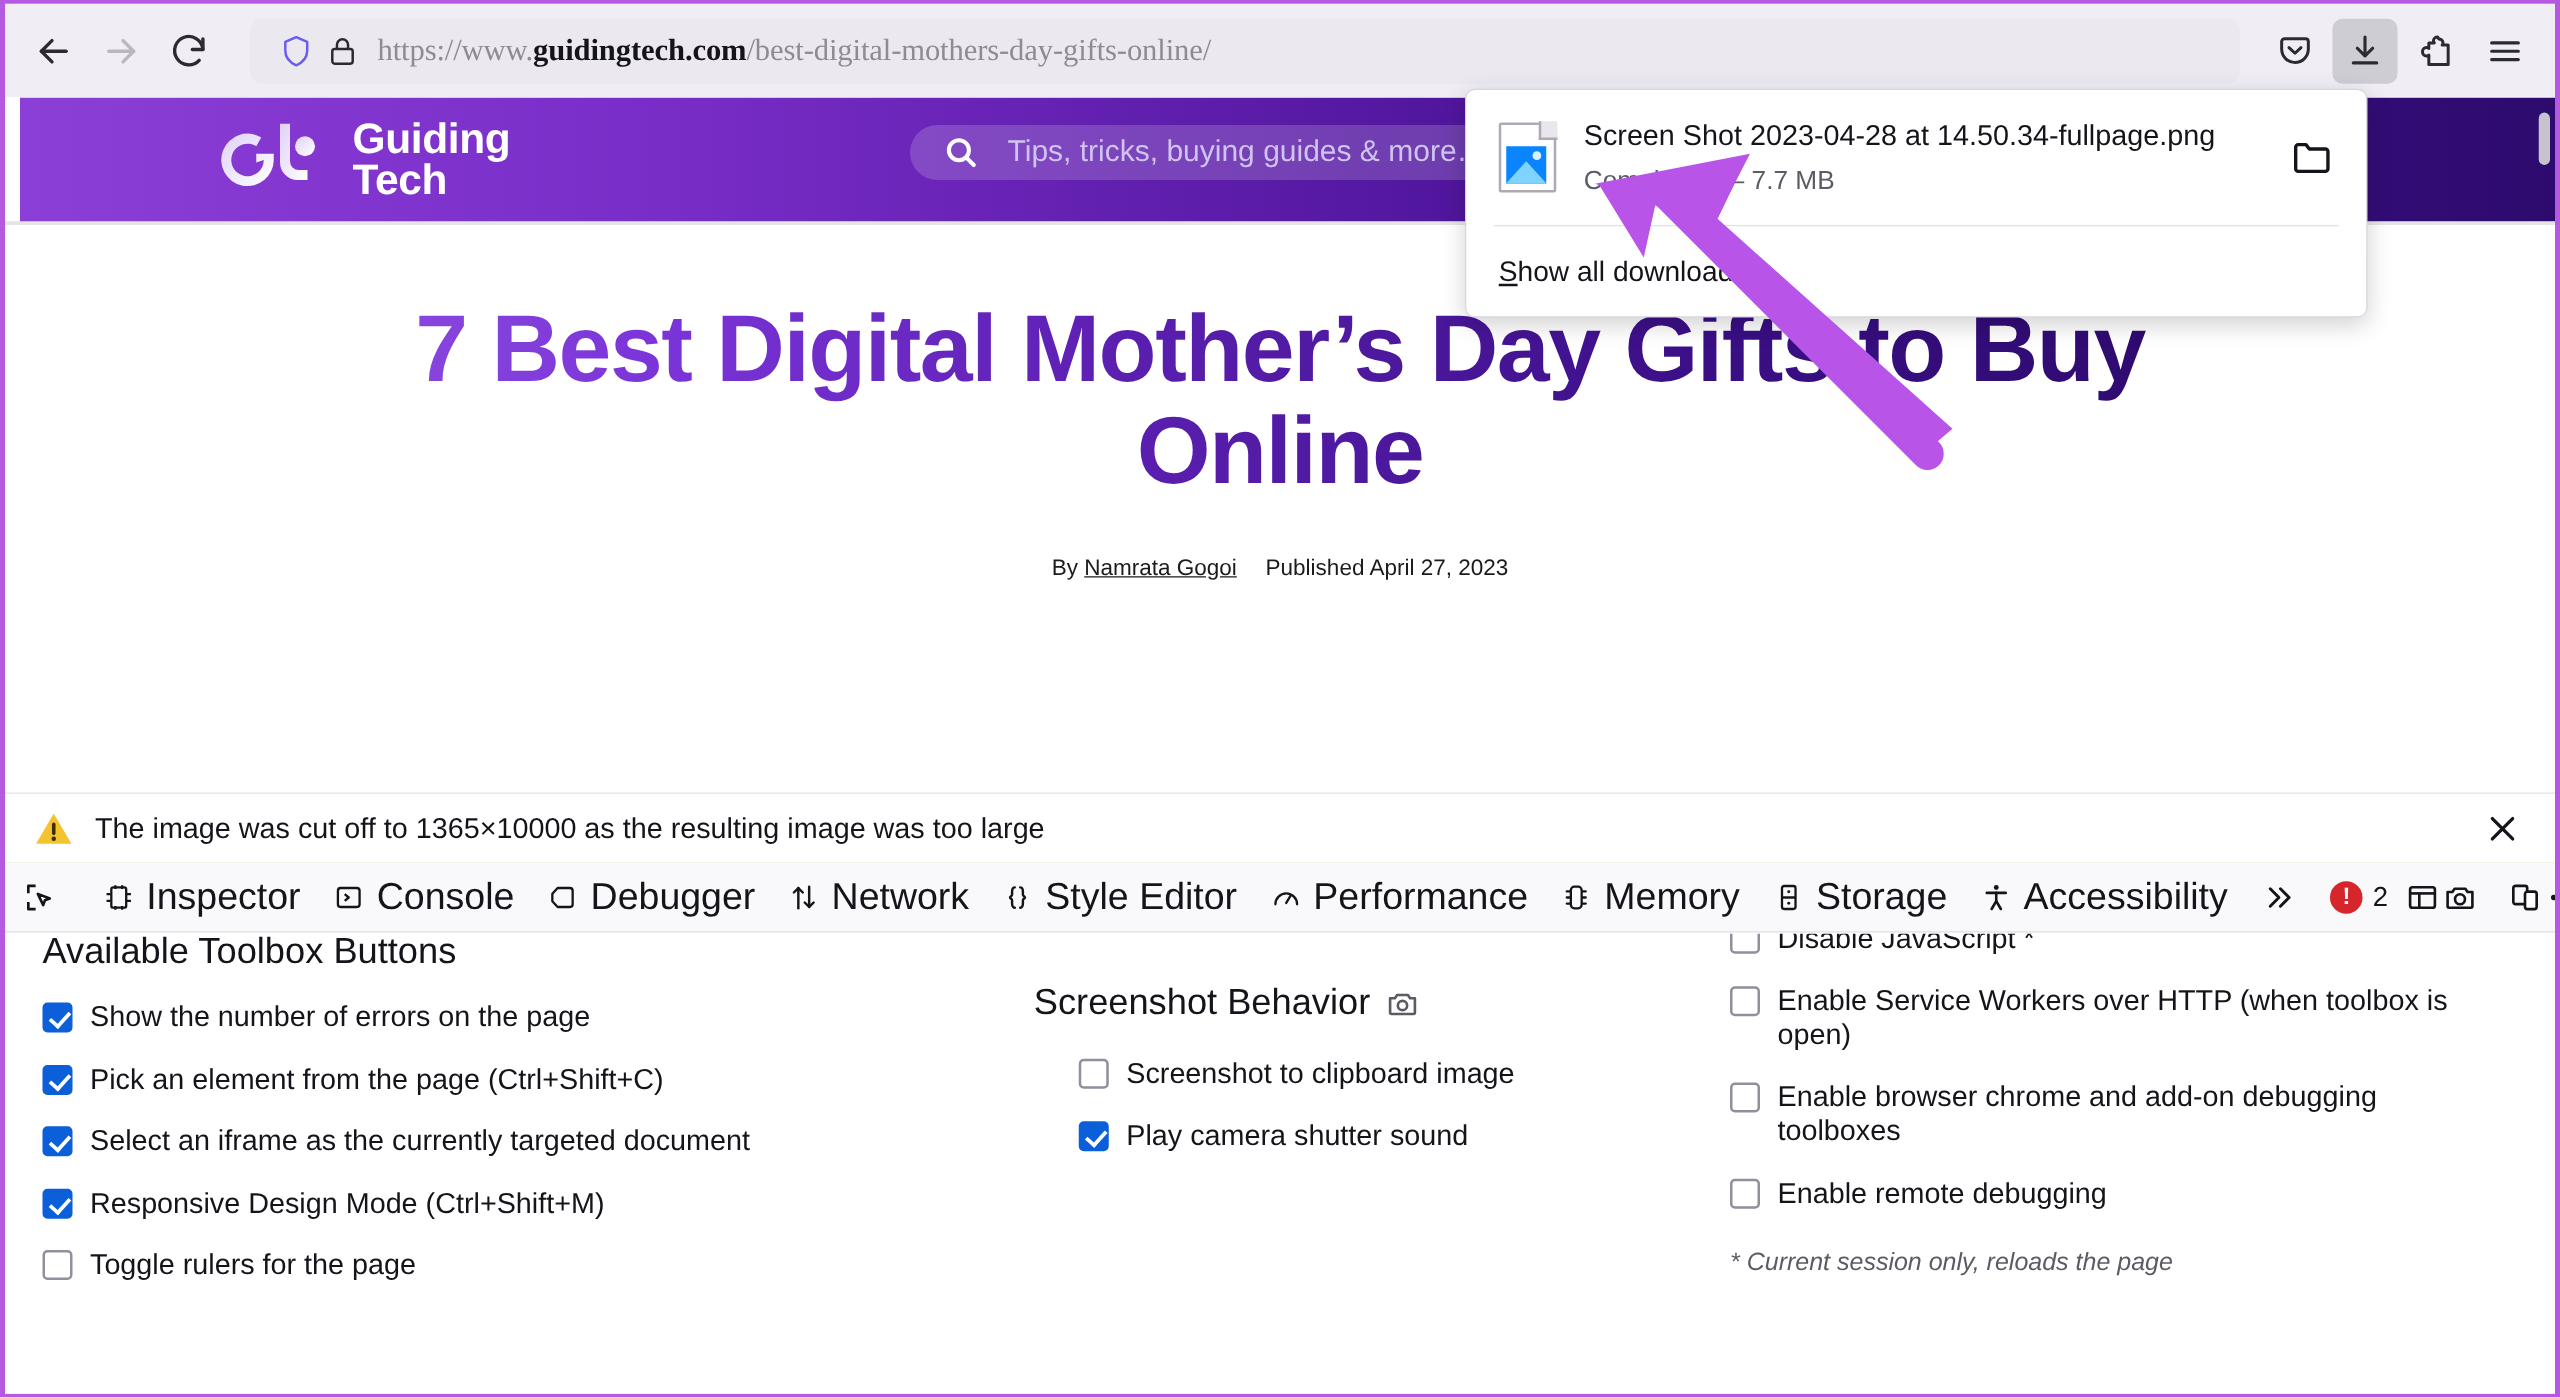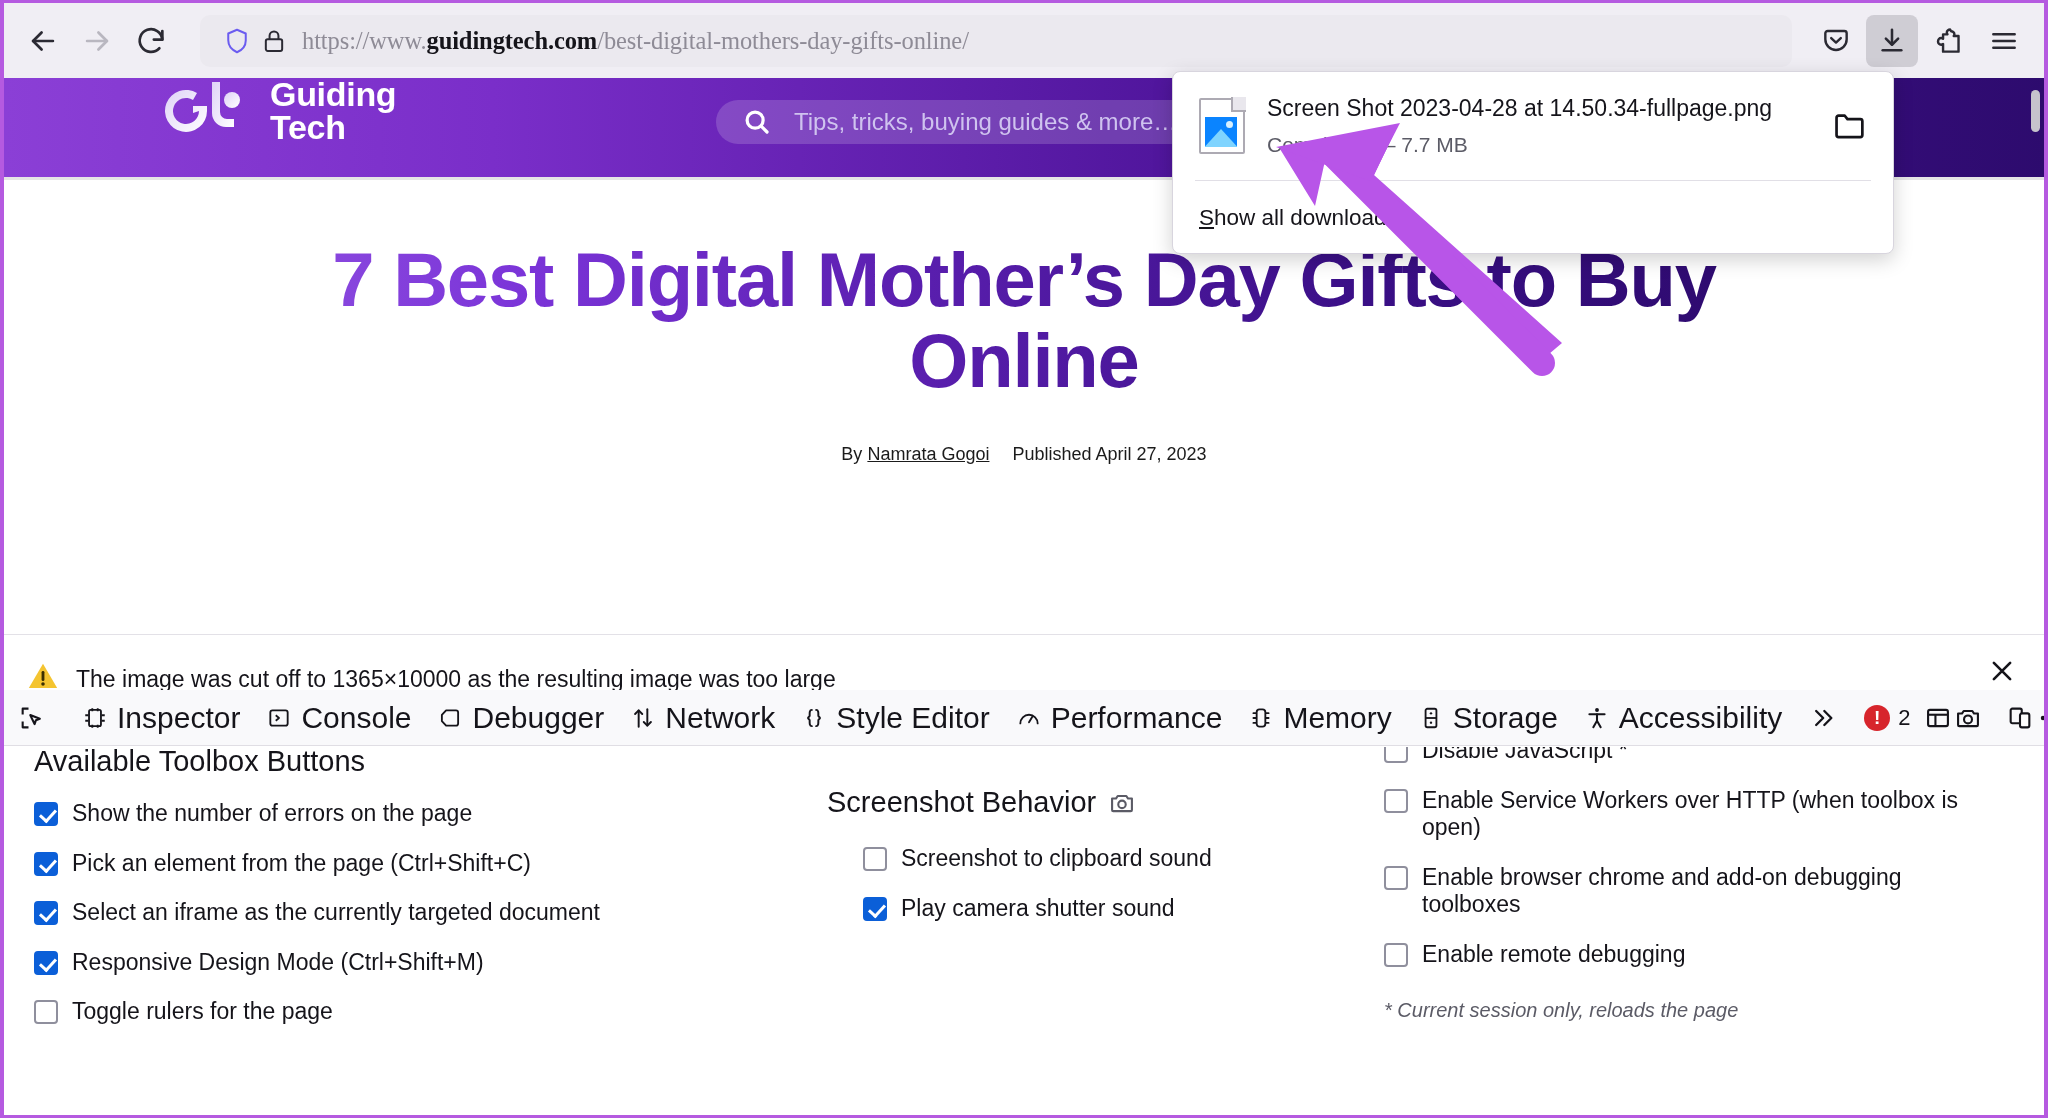--- a/index.html
+++ b/index.html
@@ -140,22 +140,23 @@
   .page {
     position: absolute;
     top: 75px; left: 0; right: 0;
     height: 556px;
     background: #ffffff;
     overflow: hidden;
   }
   .site-header {
     height: 99px;
     background: linear-gradient(90deg, #8b3fd6 0%, #7a2ec9 24%, #4a1296 62%, #2d0b6e 100%);
-    display: flex; align-items: flex-start;
+    display: flex; align-items: center;
     position: relative;
+    margin-left: 12px;
   }
   .brand { display: flex; align-items: center; gap: 22px; margin-left: 158px; }
   .brand-mark { width: 86px; height: 66px; position: relative; }
   .brand-text {
     color: #ffffff; font-weight: 700; font-size: 34px;
     line-height: 0.97; letter-spacing: -0.3px;
   }
   .site-search {
     position: absolute; left: 712px; top: 22px;
     width: 500px; height: 44px;
@@ -193,22 +194,22 @@
   }
   .byline a { color: #1b1b1b; text-decoration: underline; }
   .byline .pub { margin-left: 18px; }
 
   
   .warnbar {
     position: absolute; top: 631px; left: 0; right: 0;
     height: 60px;
     background: #ffffff;
     border-top: 1px solid #e3e1e7;
-    border-bottom: 1px solid #84cc16;
-    display: flex; align-items: flex-end;
+    border-bottom: 4px solid #84cc16;
+    display: flex; align-items: center;
     padding: 0 20px 0 22px;
   }
   .warn-ico { width: 34px; height: 34px; flex: 0 0 auto; }
   .warn-text { font-size: 23px; color: #15141a; margin-left: 16px; flex: 1 1 auto; }
   .warn-close { width: 44px; height: 44px; display:flex; align-items:center; justify-content:center; color:#15141a; }
 
   
   .devtools {
     position: absolute; top: 687px; left: 0; right: 0; bottom: 0;
     background: #ffffff;
@@ -590,21 +591,21 @@
             <span style="display:flex;">
               <svg width="28" height="28" viewBox="0 0 24 24" fill="none" stroke="#5b5b66" stroke-width="1.8" stroke-linejoin="round">
                   <path d="M3.5 8.2h3.3l1.5-2.2h7.4l1.5 2.2h3.3V18a1 1 0 0 1-1 1H4.5a1 1 0 0 1-1-1z"></path>
                   <circle cx="12" cy="13.2" r="3.2"></circle>
                 </svg>
             </span>
           </div>
 
           <div class="opt" style="margin-top:26px;margin-left:36px;">
             <span class="cbx"></span>
-            <span class="lbl">Screenshot to clipboard sound</span>
+            <span class="lbl">Screenshot to clipboard image</span>
           </div>
           <div class="opt" style="margin-left:36px;">
             <span class="cbx on"></span>
             <span class="lbl">Play camera shutter sound</span>
           </div>
         </div>
 
         <div class="col col-3">
           <div class="opt" style="margin-top:14px;">
             <span class="cbx"></span>

